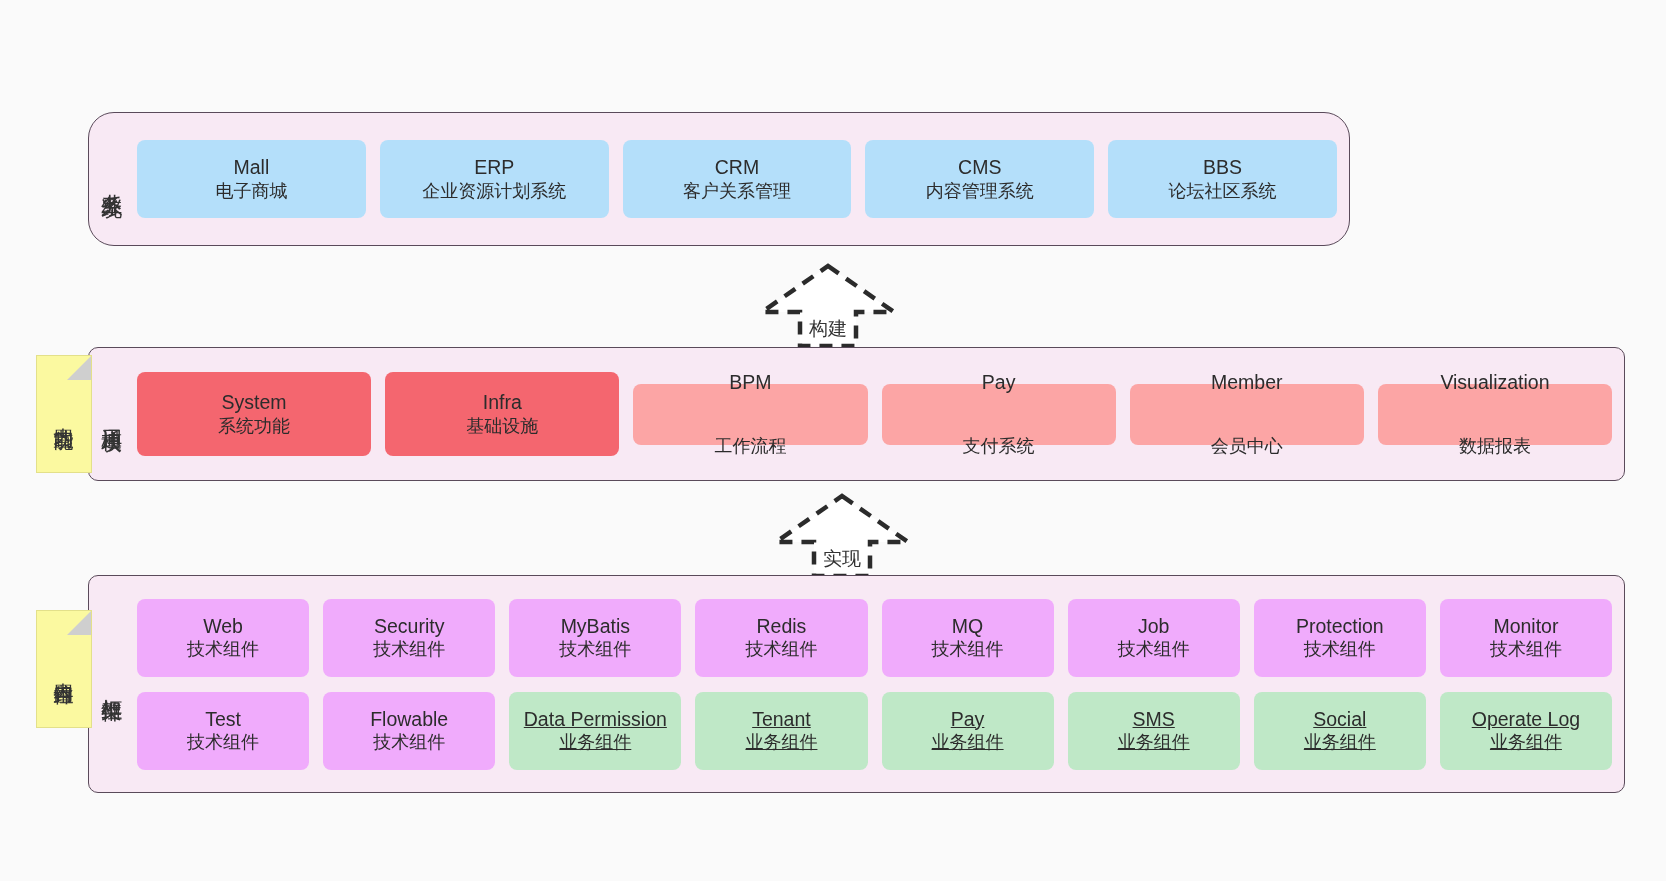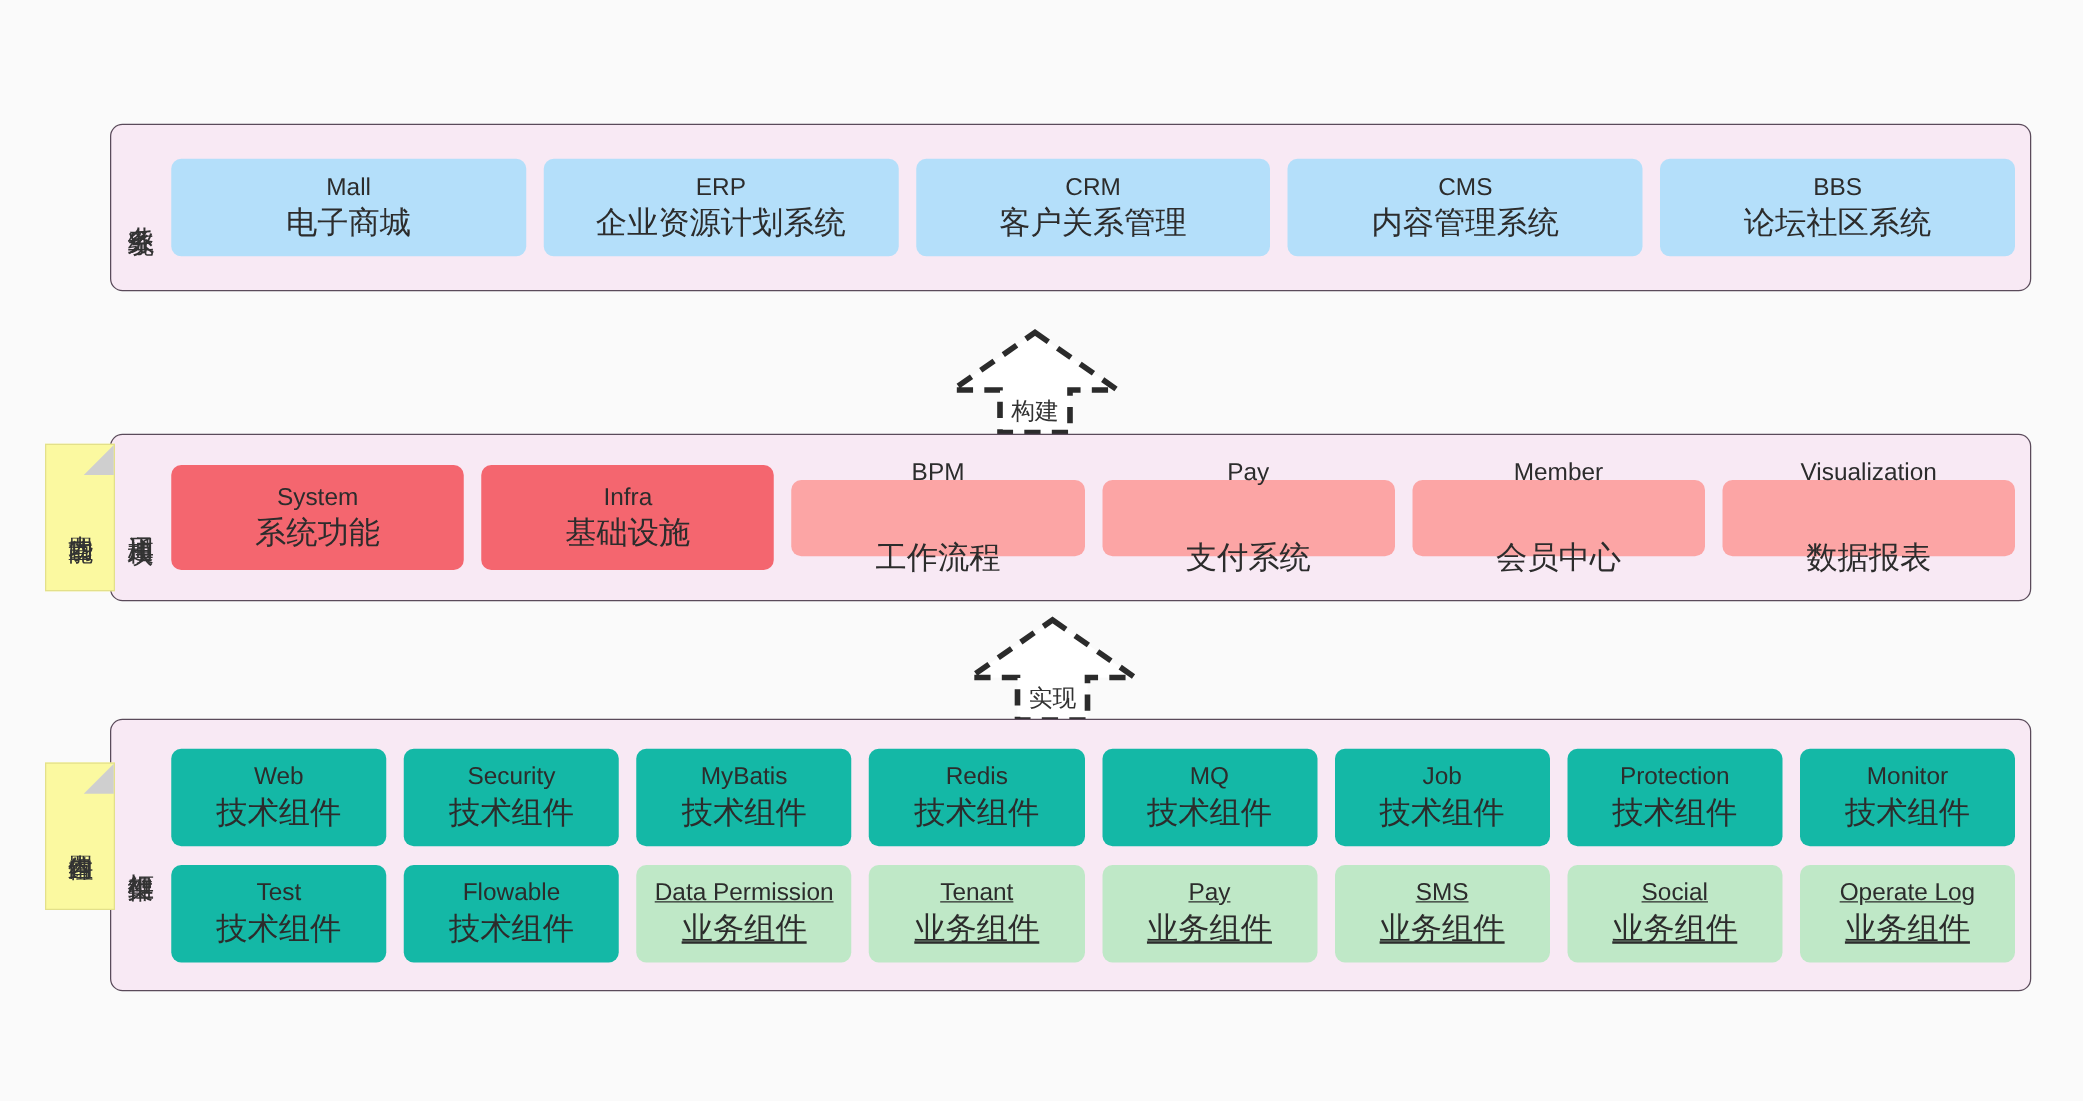--- a/index.html
+++ b/index.html
@@ -58,26 +58,26 @@
     flex-direction: column;
     align-items: center;
     justify-content: center;
     text-align: center;
     font-size: 19.5px;
     line-height: 1.28;
     color: #2c2c2c;
     padding: 6px 4px;
   }
   .card .ttl { font-size: 19.5px; }
-  .card .sub { font-size: 25px; }
+  .card .sub { font-size: 18px; }
 
   .card.blue  { background: #b4dffa; height: 78px; }
   .card.red   { background: #f4666f; height: 84px; }
   .card.pink  { background: #fca5a5; height: 61px; gap: 40px; }
-  .card.green { background: #14b8a6; height: 78px; }
+  .card.green { background: #f0abfc; height: 78px; }
   .card.lightgreen { background: #bfe8c7; height: 78px; text-decoration: underline; }
 
   .grid-row {
     display: flex;
     width: 100%;
     gap: 14px;
   }
 
   
   .sticky {
@@ -117,21 +117,21 @@
     background: transparent;
     white-space: nowrap;
     margin-top: 18px;
   }
 </style>
 </head>
 <body>
 
 <div id="stage">
 
-  <div class="layer" id="layer-business" style="left:88px; top:99px; width:1537px; height:134px;">
+  <div class="layer" id="layer-business" style="left:88px; top:112px; width:1262px; height:134px;border-radius:26px;">
     <div class="layer-title">业务系统</div>
     <div class="layer-body">
       <div class="card blue">
         <span class="ttl">Mall</span>
         <span class="sub">电子商城</span>
       </div>
       <div class="card blue">
         <span class="ttl">ERP</span>
         <span class="sub">企业资源计划系统</span>
       </div>

